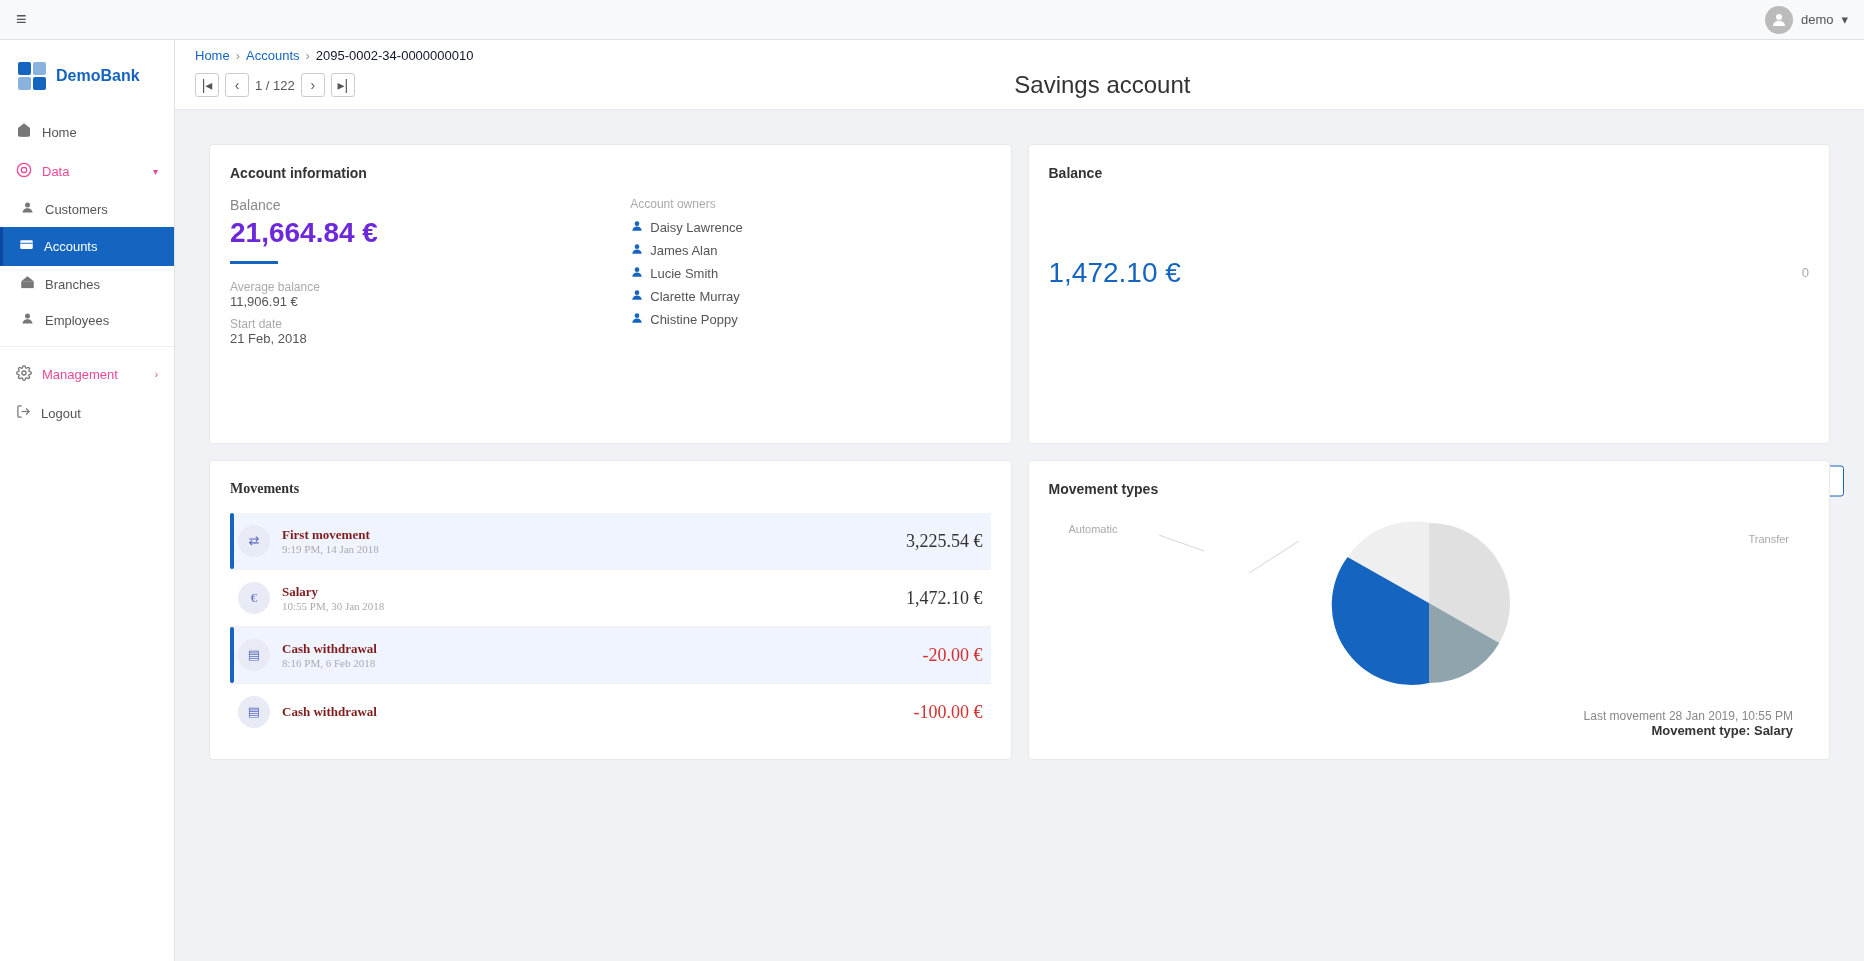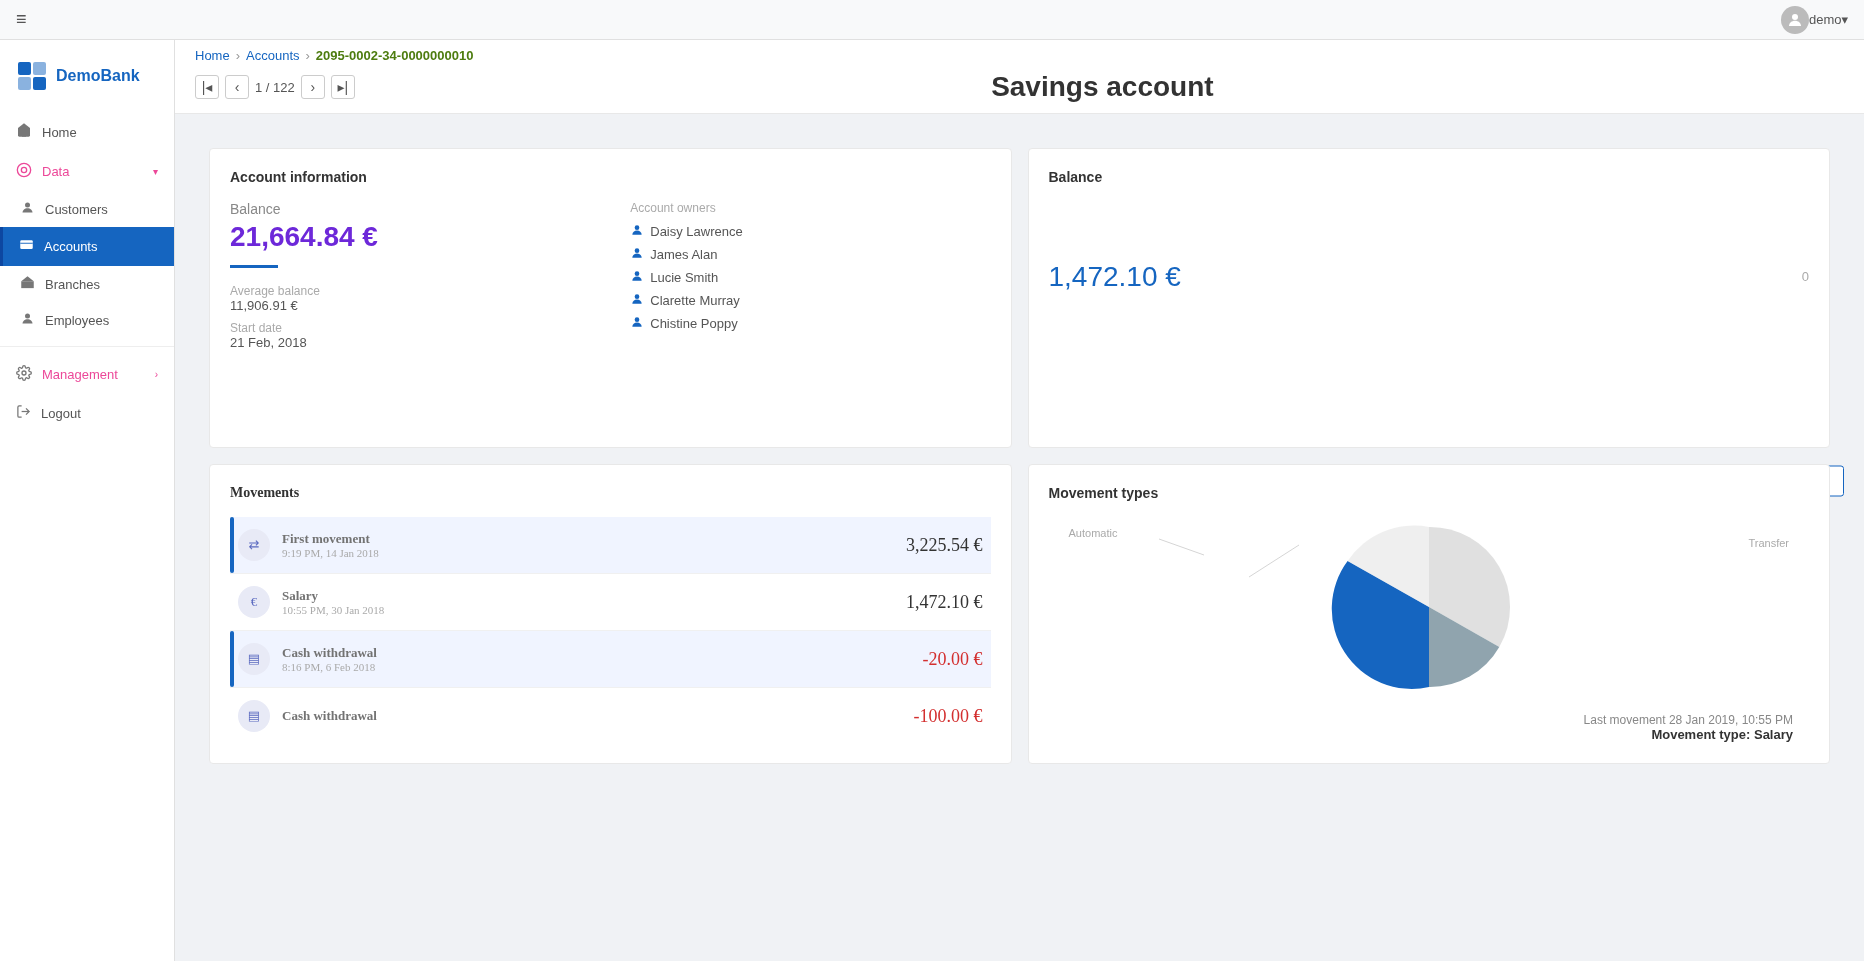--- a/index.html
+++ b/index.html
@@ -9,21 +9,21 @@
     .top-bar {
       height: 40px;
       background: #f8f9fa;
       border-bottom: 1px solid #e0e0e0;
       display: flex;
       align-items: center;
       justify-content: space-between;
       padding: 0 16px;
     }
     .top-bar-menu { color: #555; font-size: 18px; cursor: pointer; }
-    .top-bar-user { display: flex; align-items: center; color: #555; font-size: 13px; }
+    .top-bar-user { display: flex; align-items: center; gap: 8px; color: #555; font-size: 13px; }
     .user-avatar { width: 28px; height: 28px; border-radius: 50%; background: #bbb; display: flex; align-items: center; justify-content: center; }
 
     
     .app-layout { display: flex; height: calc(100vh - 40px); }
 
     
     .sidebar {
       width: 175px;
       background: #fff;
       border-right: 1px solid #e0e0e0;
@@ -219,21 +219,21 @@
       border-radius: 50%;
       background: #e8eaf6;
       display: flex;
       align-items: center;
       justify-content: center;
       font-size: 13px;
       color: #5c6bc0;
       flex-shrink: 0;
     }
     .movement-details { flex: 1; }
-    .movement-name { font-size: 13px; font-weight: 600; color: #737373; }
+    .movement-name { font-size: 13px; font-weight: 600; color: #7f1d1d; }
     .movement-date { font-size: 11px; color: #aaa; }
     .movement-amount { font-size: 18px; font-weight: 500; color: #333; }
     .movement-amount.negative { color: #d32f2f; }
     .movement-bar {
       width: 4px;
       background: #1565c0;
       position: absolute;
       left: 0;
       top: 0;
       bottom: 0;
@@ -366,32 +366,32 @@
   </div>
 
   <div class="main-content">
 
     <div style="background:#fff; border-bottom:1px solid #e8e8e8; padding: 8px 20px 0;">
       <div class="breadcrumb">
         <a href="#">Home</a>
         <span class="sep">›</span>
         <a href="#">Accounts</a>
         <span class="sep">›</span>
-        <span style="color:#4d7c0f;font-weight:bold;">2095-0002-34-0000000010</span>
+        <span style="color:#0f172a;">2095-0002-34-0000000010</span>
       </div>
       <div style="display:flex; align-items:center; gap:6px; padding-bottom:10px; justify-content:space-between;">
         <div style="display:flex; align-items:center; gap:6px;">
           <button class="nav-arrow" title="First">|◂</button>
           <button class="nav-arrow" title="Previous">‹</button>
           <span class="nav-page">1 / 122</span>
           <button class="nav-arrow" title="Next">›</button>
           <button class="nav-arrow" title="Last">▸|</button>
         </div>
         <div style="flex:1; text-align:center;">
-          <span style="font-size:28px; font-weight:700; color:#333;">Savings account</span>
+          <span style="font-size:24px; font-weight:400; color:#333;">Savings account</span>
         </div>
         <button class="generate-report-btn">
           <svg width="14" height="14" viewBox="0 0 24 24" fill="none" stroke="currentColor" stroke-width="2">
               <path d="M14 2H6a2 2 0 00-2 2v16a2 2 0 002 2h12a2 2 0 002-2V8z"></path>
               <polyline points="14,2 14,8 20,8"></polyline>
             </svg>
           <span>Generate report</span>
         </button>
       </div>
     </div>

